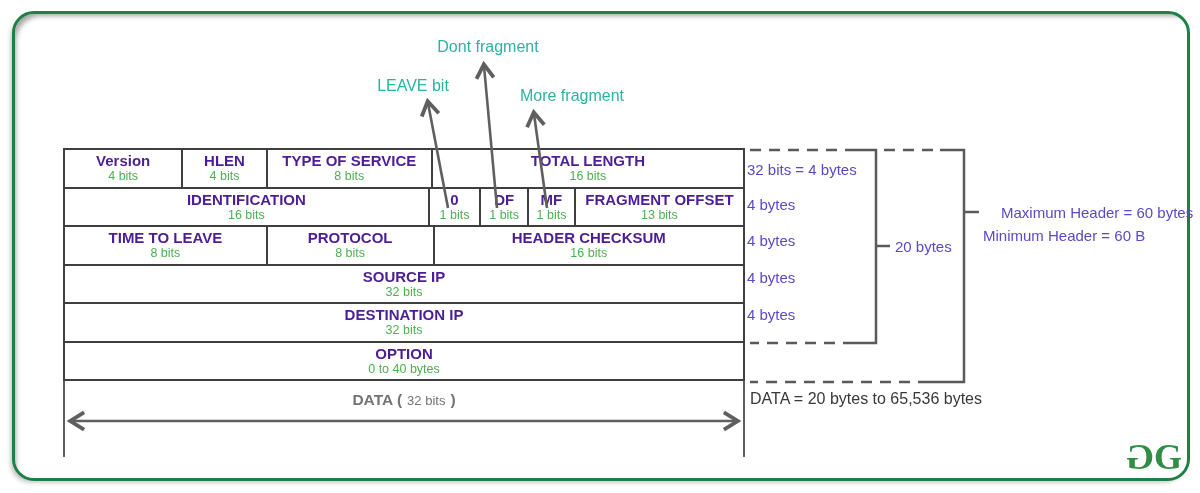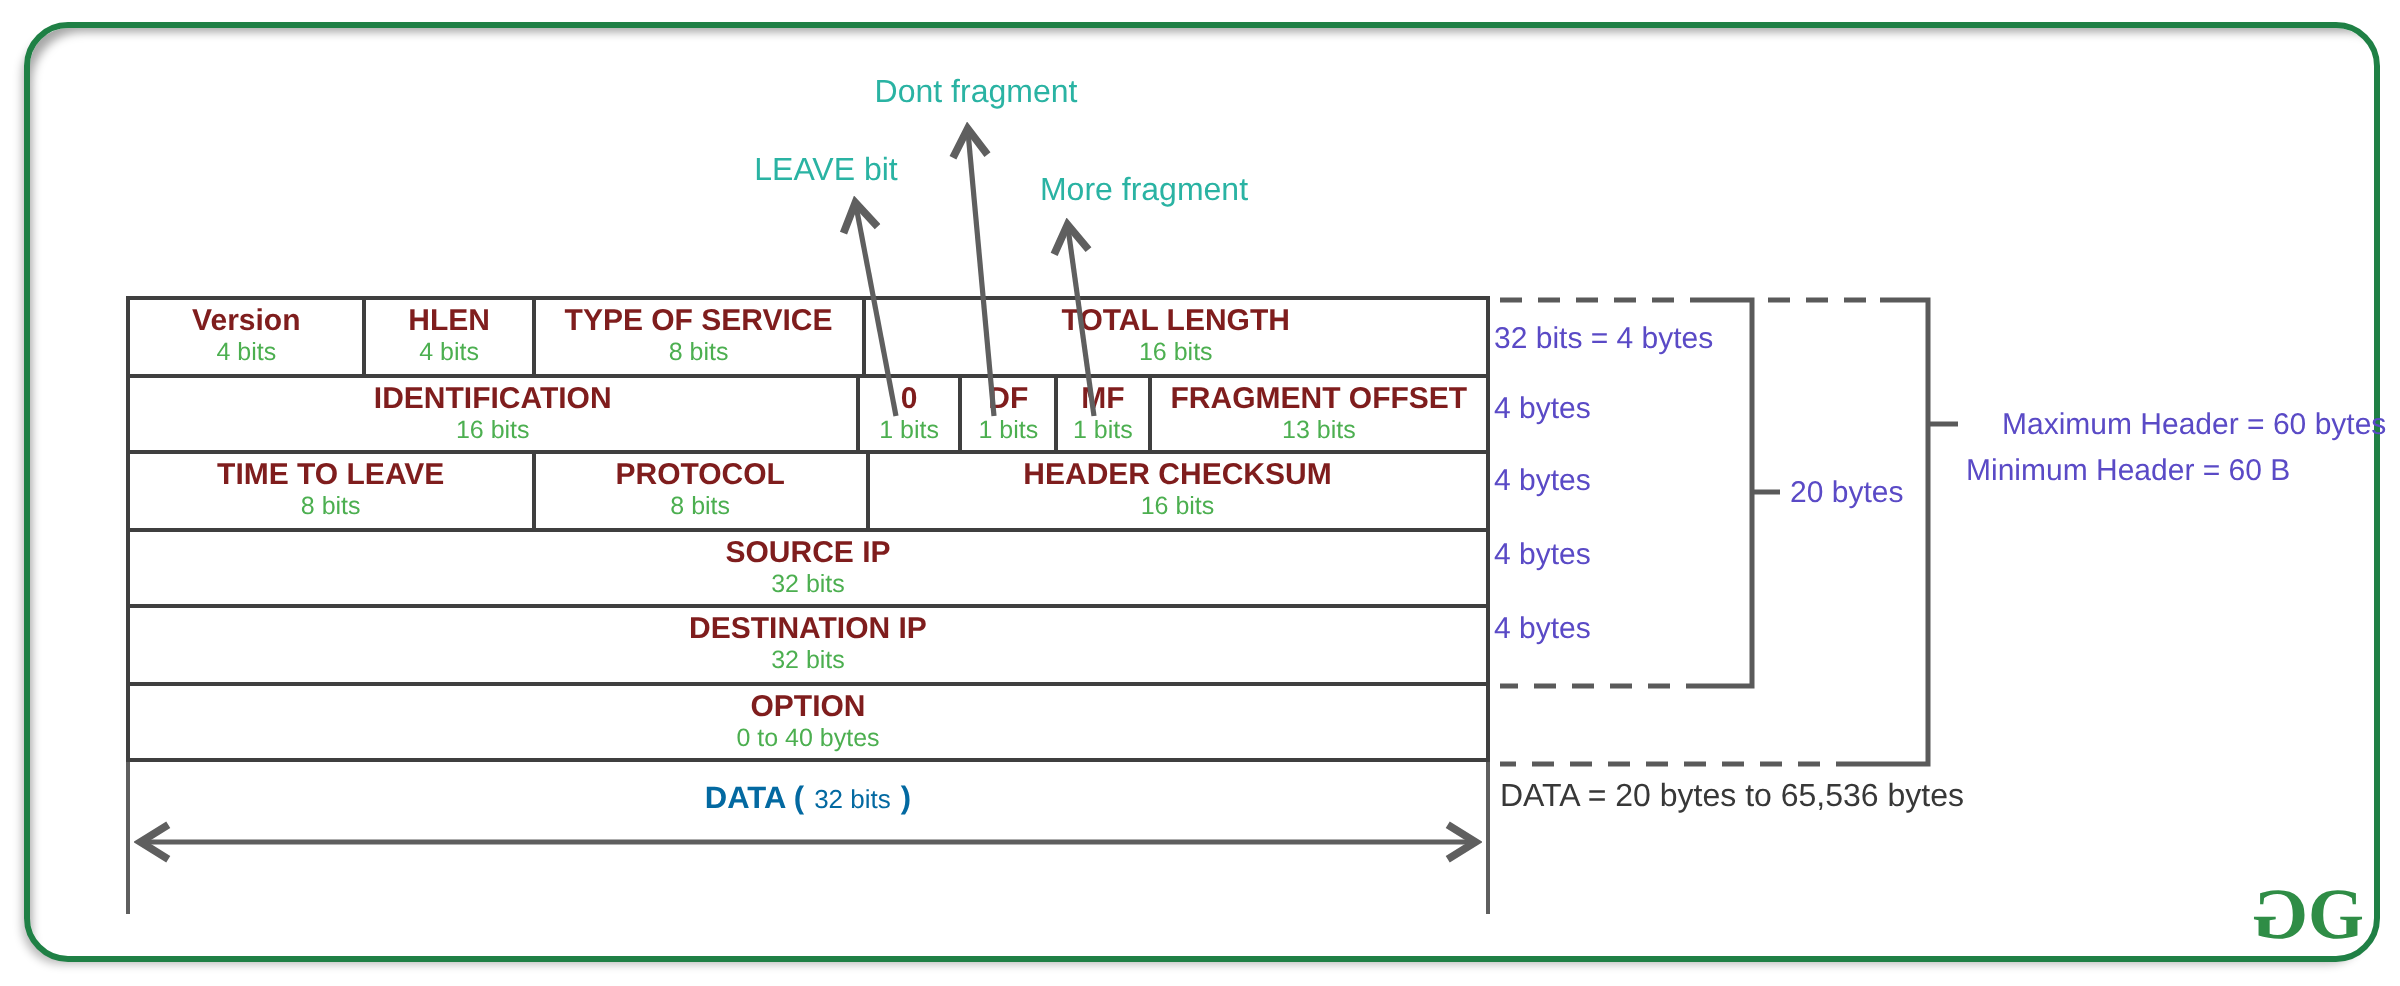--- a/index.html
+++ b/index.html
@@ -17,28 +17,28 @@
     position:absolute;left:63px;top:148px;width:682px;box-sizing:border-box;
     border:2px solid #3f3f3f;border-bottom:none;
   }
   .t-row{display:flex;height:38.5px;box-sizing:border-box;border-bottom:2px solid #3f3f3f;}
   .cell{
     box-sizing:border-box;border-right:2px solid #3f3f3f;
     display:flex;flex-direction:column;align-items:center;justify-content:center;
     line-height:1.05;overflow:hidden;
   }
   .cell.last{border-right:none;flex:1;}
-  .fname{color:#7f1d1d;font-weight:bold;font-size:15px;white-space:nowrap;}
+  .fname{color:#4c1d95;font-weight:bold;font-size:15px;white-space:nowrap;}
   .fsize{color:#4caf50;font-size:12.5px;white-space:nowrap;margin-top:1px;}
   .data-row{
     position:absolute;left:63px;top:381px;width:682px;height:76px;box-sizing:border-box;
     border-left:2px solid #5f5f5f;border-right:2px solid #5f5f5f;
     display:flex;justify-content:center;align-items:flex-start;padding-top:10px;
   }
-  .data-label{color:#0369a1;white-space:nowrap;}
+  .data-label{color:#737373;white-space:nowrap;}
   .data-label .b{font-weight:bold;font-size:15.5px;}
   .data-label .s{font-size:13px;margin:0 5px;}
   
   .callout{position:absolute;color:#2ab3a3;font-weight:normal;font-size:16px;text-align:center;white-space:nowrap;}
   
   .purple{position:absolute;color:#5a4ac6;font-size:15px;white-space:nowrap;}
   .purple.centered{text-align:left;width:120px;}
   .darknote{position:absolute;color:#383838;font-size:16px;white-space:nowrap;}
   
   #overlay{position:absolute;left:0;top:0;pointer-events:none;}

